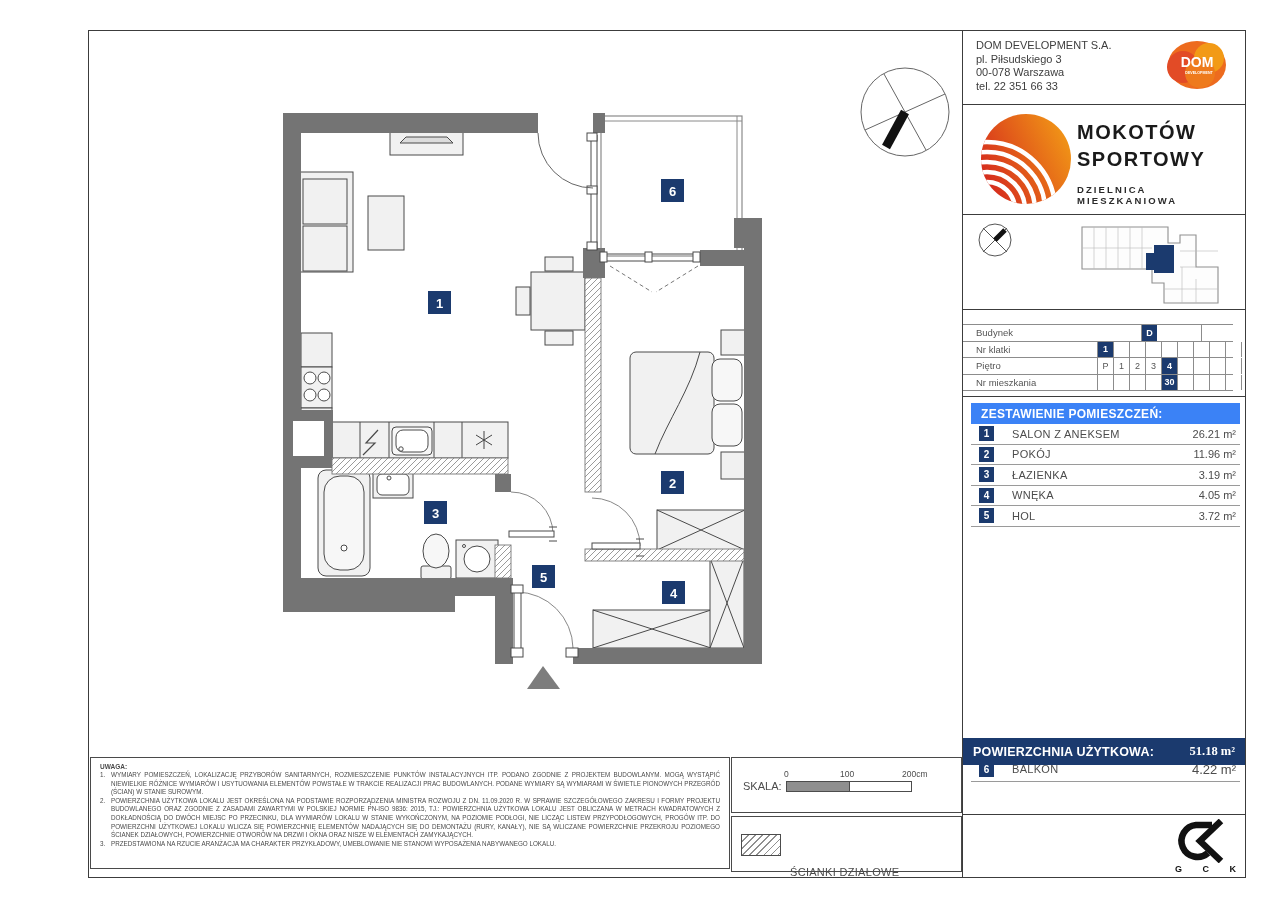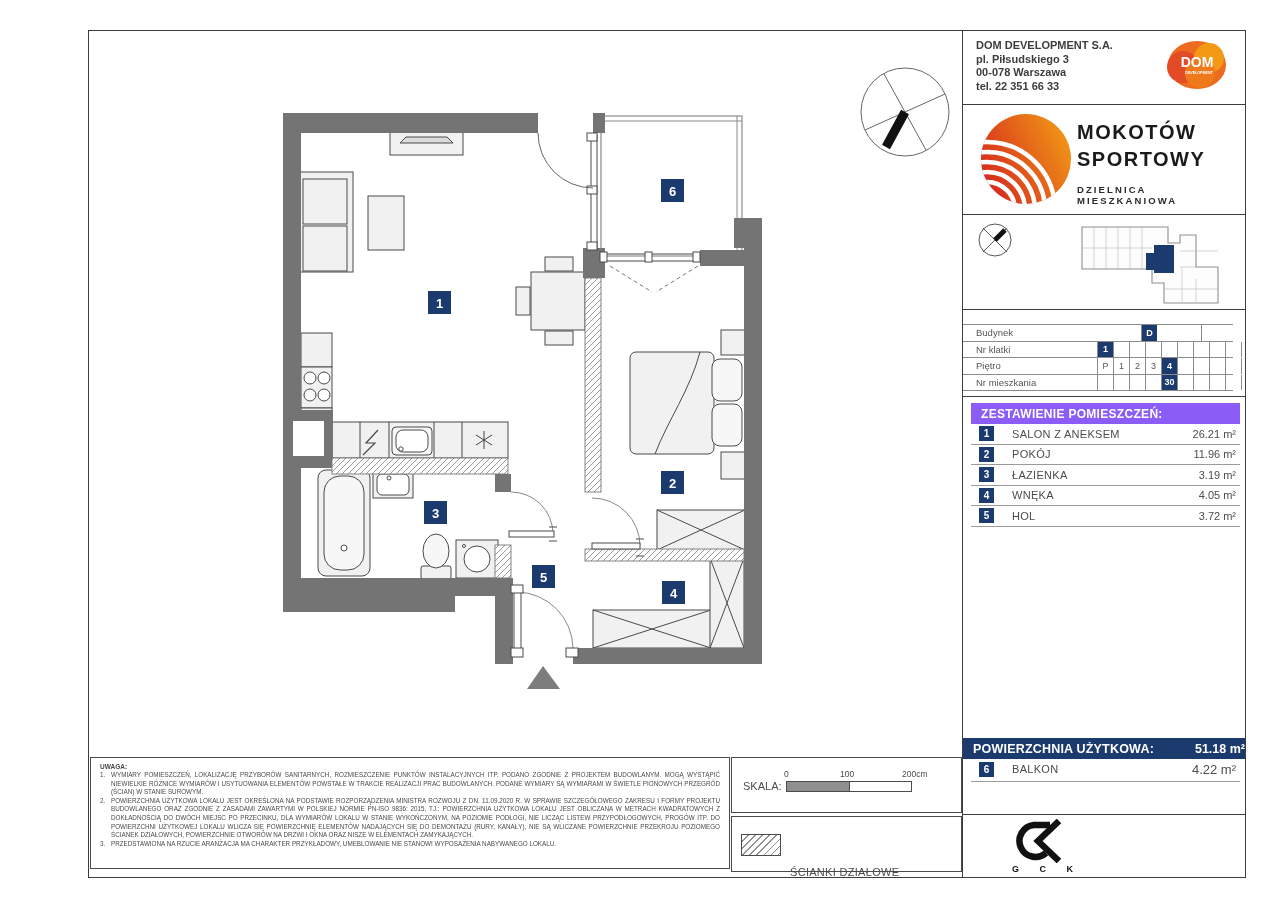--- a/index.html
+++ b/index.html
@@ -4,44 +4,44 @@
 <style>
   html,body{margin:0;padding:0;background:#fff;}
   body{font-family:"Liberation Sans",sans-serif;-webkit-font-smoothing:antialiased;}
   .page{position:relative;width:1273px;height:900px;background:#fff;overflow:hidden;}
   .frame{position:absolute;left:88px;top:30px;width:1156px;height:846px;border:1px solid #3c3c3c;}
   
   .sidebar{position:absolute;left:962px;top:30px;width:283px;height:847px;border-left:1px solid #3c3c3c;box-sizing:border-box;}
   .sec{position:absolute;left:0;width:100%;box-sizing:border-box;border-bottom:1px solid #3c3c3c;overflow:hidden;}
   .sec.last{border-bottom:none;}
   .addr{padding:9px 0 0 13px;}
-  .addr div{font-size:11px;font-weight:bold;color:#3d3d3d;line-height:13.5px;}
+  .addr div{font-size:11px;font-weight:normal;color:#3d3d3d;line-height:13.5px;}
   .domlogo{position:absolute;right:16px;top:8px;}
   .brandlogo{position:absolute;left:16px;top:7px;}
   .brandtxt{position:absolute;left:114px;top:14px;color:#1a1a1a;}
   .brandtxt .b1{font-size:20px;font-weight:800;letter-spacing:1.5px;line-height:27px;}
   .brandtxt .b2{font-size:9.5px;font-weight:700;letter-spacing:2.1px;margin-top:11px;color:#2a2a2a;}
   
   .utable{margin:14px 12px 0 0;}
   .utrow{display:flex;height:15.5px;border-bottom:1px solid #8c8c8c;align-items:stretch;}
   .utrow:first-child{border-top:1px solid #8c8c8c;gap:44px;}
   .utlabel{flex:0 0 121px;font-size:9.5px;color:#555;padding-left:13px;display:flex;align-items:center;}
   .utcell{flex:0 0 15px;border-left:1px solid #8c8c8c;font-size:9px;color:#555;display:flex;align-items:center;justify-content:center;}
   .utcell:last-child{border-right:1px solid #8c8c8c;}
   .utcell.on{background:#1b3a6e;color:#fff;font-weight:bold;}
   
-  .rhead{margin:6px 5px 0 8px;height:21px;background:#8b5cf6;color:#fff;font-size:12px;font-weight:bold;display:flex;align-items:center;padding-left:10px;letter-spacing:.3px;}
+  .rhead{margin:6px 5px 0 8px;height:21px;background:#3b82f6;color:#fff;font-size:12px;font-weight:bold;display:flex;align-items:center;padding-left:10px;letter-spacing:.3px;}
   .rrow{margin:0 5px 0 8px;height:19.5px;border-bottom:1px solid #9a9a9a;display:flex;align-items:center;}
   .badge{width:15px;height:15px;background:#1b3a6e;color:#fff;font-size:10px;font-weight:bold;display:flex;align-items:center;justify-content:center;margin:0 18px 0 8px;flex:0 0 15px;}
   .rname{font-size:11px;color:#4c4c4c;letter-spacing:.3px;}
   .rarea{margin-left:auto;font-size:11px;color:#4c4c4c;padding-right:4px;}
   .totbar{background:#1b3a6e;color:#fff;display:flex;align-items:center;height:100%;}
   .totbar .tl{font-size:12.5px;font-weight:bold;padding-left:10px;letter-spacing:.2px;}
-  .totbar .tv{margin-left:auto;font-size:12.5px;font-weight:bold;}
-  .gckwrap{display:flex;flex-direction:column;align-items:flex-start;justify-content:center;height:100%;margin-left:40px;}
+  .totbar .tv{margin-left:auto;font-size:12.5px;font-weight:bold;padding-right:10px;font-family:Liberation Serif, serif;}
+  .gckwrap{display:flex;flex-direction:column;align-items:flex-end;justify-content:center;height:100%;margin-left:40px;}
   
   .notes{position:absolute;left:90px;top:757px;width:640px;height:112px;border:1px solid #4a4a4a;box-sizing:border-box;padding:5px 9px 0 9px;}
   .notes .ntitle{font-size:6.5px;font-weight:bold;color:#4a4a4a;margin-bottom:1px;}
   .notes ol{margin:0;padding:0;list-style:none;counter-reset:n;}
   .notes li{position:relative;padding-left:11px;font-size:6.3px;line-height:8.6px;color:#4a4a4a;text-align:justify;counter-increment:n;}
   .notes li::before{content:counter(n) ".";position:absolute;left:0;top:0;}
   .scalebox{position:absolute;left:731px;top:757px;width:231px;height:56px;border:1px solid #4a4a4a;box-sizing:border-box;}
   .scalebox .slabel{position:absolute;left:11px;top:22px;font-size:11px;color:#4c4c4c;}
   .sticks{position:absolute;left:0;top:10px;font-size:8.5px;color:#4c4c4c;}
   .t0{position:absolute;left:52px;top:11px;}
@@ -425,21 +425,21 @@
         <div class="rname">WNĘKA</div>
         <div class="rarea">4.05 m²</div>
       </div>
       <div class="rrow">
         <div class="badge">5</div>
         <div class="rname">HOL</div>
         <div class="rarea">3.72 m²</div>
       </div>
     </div>
 
-    <div class="sec" style="top:708px;height:21px;border-bottom:none;">
+    <div class="sec" style="top:708px;height:27px;border-bottom:none;">
       <div class="totbar">
         <div class="tl">POWIERZCHNIA UŻYTKOWA:</div>
         <div class="tv">51.18 m²</div>
       </div>
     </div>
 
     <div class="sec" style="top:727px;height:58px;">
       <div class="rrow" style="height:24px;">
         <div class="badge">6</div>
         <div class="rname">BALKON</div>

